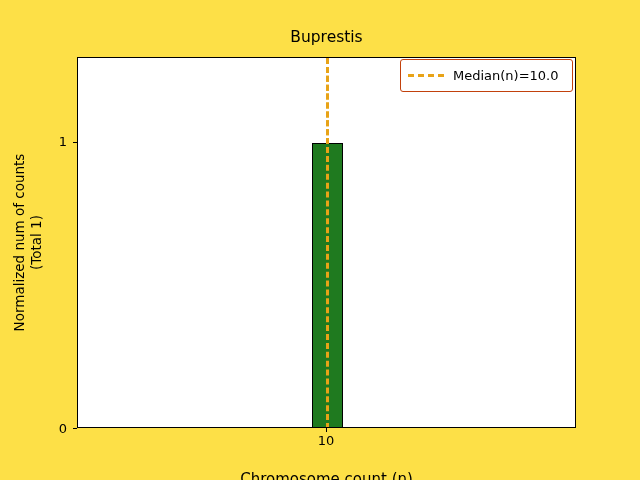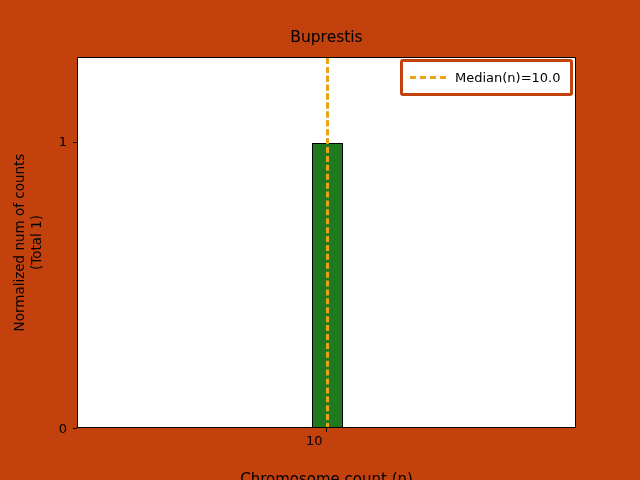--- a/index.html
+++ b/index.html
@@ -4,21 +4,21 @@
 <style>
   html, body {
     margin: 0;
     padding: 0;
     background: #ffffff;
   }
   #figure {
     position: relative;
     width: 640px;
     height: 480px;
-    background: #c2410c;
+    background: #fde047;
     font-family: "DejaVu Sans", sans-serif;
     overflow: hidden;
   }
 
   
   #chart-title {
     position: absolute;
     left: 77px;
     top: 30px;
     width: 499px;
@@ -79,20 +79,21 @@
   .xtick-mark {
     position: absolute;
     top: 428px;
     height: 4px;
     width: 0;
     border-left: 1.1px solid #000000;
   }
   .xtick-label {
     position: absolute;
     top: 434px;
+    text-align: center;
     font-size: 13px;
     color: #000000;
     line-height: 1;
     white-space: nowrap;
   }
 
   
   #xlabel {
     position: absolute;
     left: 77px;
@@ -119,21 +120,21 @@
     white-space: pre;
   }
 
   
   #legend {
     position: absolute;
     left: 400px;
     top: 59px;
     width: 173px;
     box-sizing: border-box;
-    border: 3px solid #c2410c;
+    border: 1px solid #c2410c;
     border-radius: 3px;
     background: #ffffff;
     padding: 6px 8px 6px 7px;
     font-size: 13px;
     color: #000000;
   }
   .legend-row {
     display: flex;
     align-items: center;
     height: 19px;

